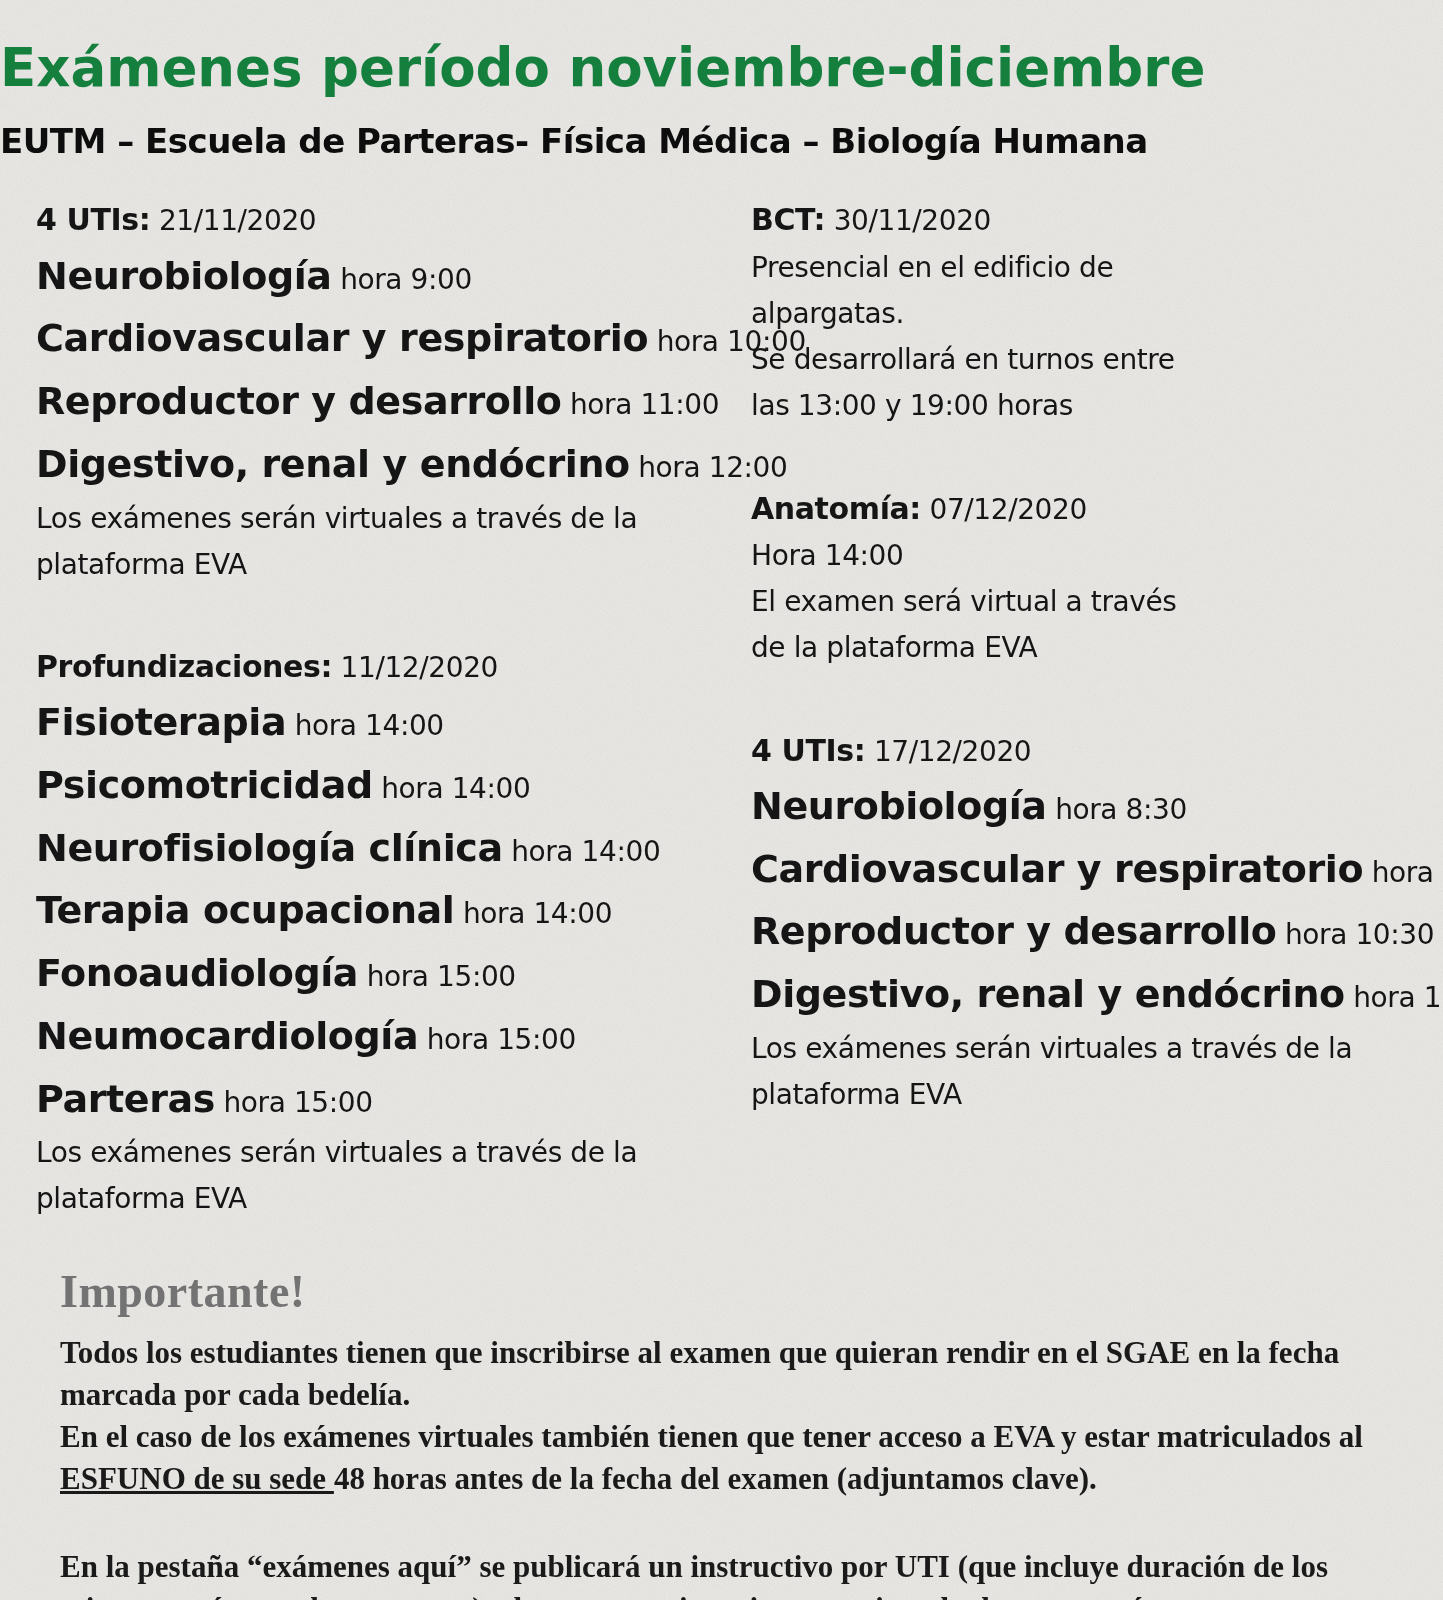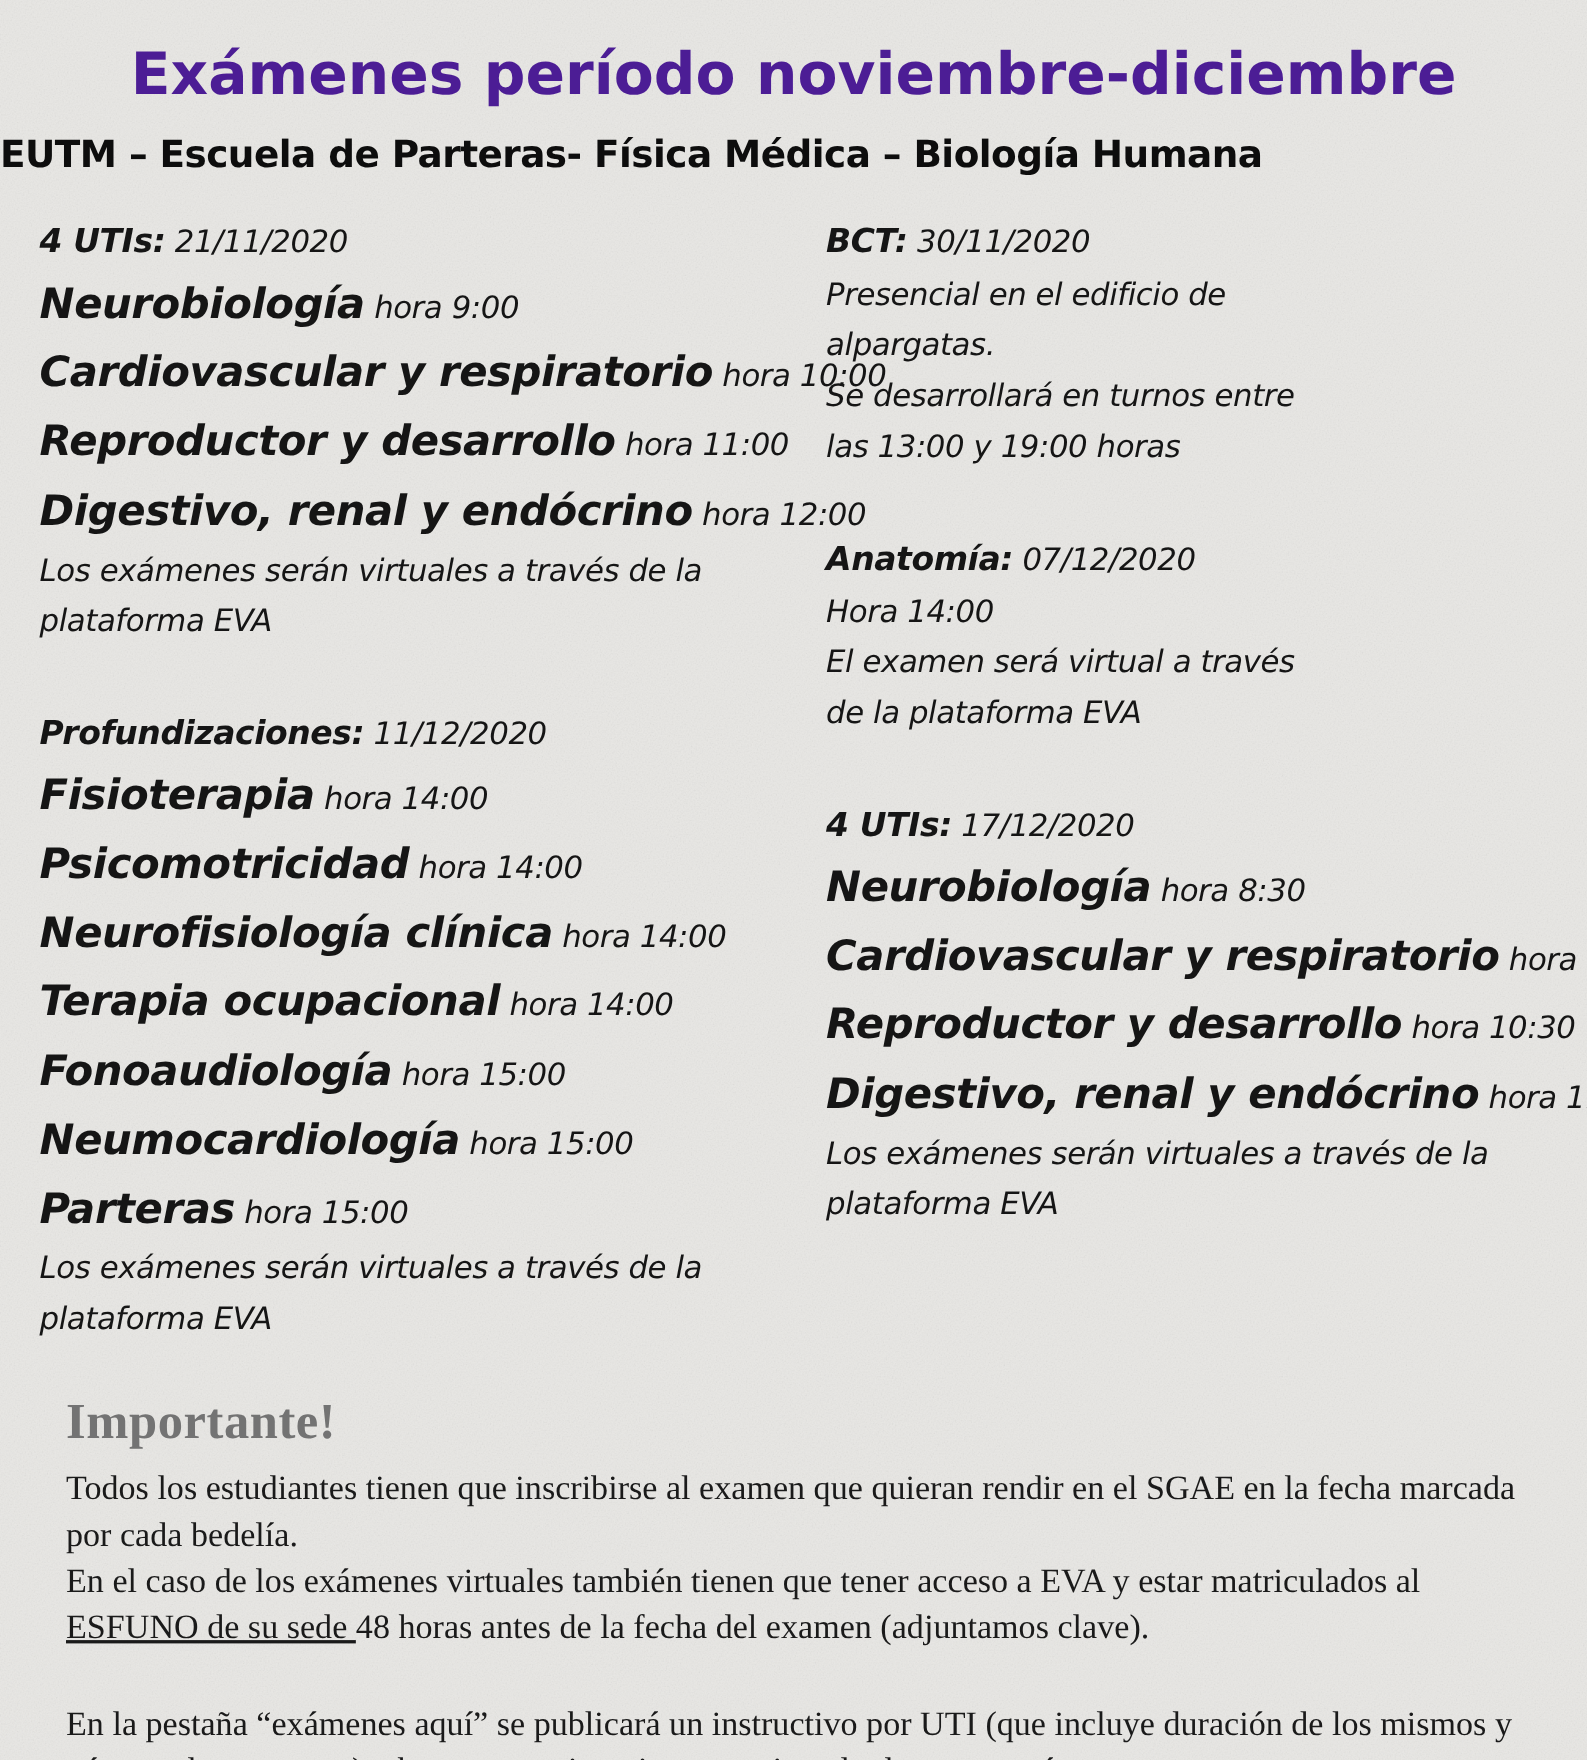--- a/index.html
+++ b/index.html
@@ -9,43 +9,41 @@
     position:relative;
     overflow:hidden;
     font-family:"DejaVu Sans", sans-serif;
     color:#151515;
   }
   .paper{position:absolute;top:0;left:0;z-index:0;}
   .content{position:relative;z-index:1;padding-top:30px;}
 
   
   .title{
-    text-align:center;
     font-weight:bold;
     font-size:53px;
     line-height:1.42;
-    color:#4c1d95;
+    color:#15803d;
     letter-spacing:0px;
   }
   .subtitle{
     text-align:left;
     font-weight:bold;
     font-size:34px;
     margin-top:16px;
     color:#0d0d0d;
     letter-spacing:-0.5px;
   }
 
   
   .columns{
     display:grid;
     grid-template-columns:710px 1fr;
     padding-left:36px;
     margin-top:34px;
-    font-style:italic;
   }
   .block{margin-bottom:54px;}
   .block:last-child{margin-bottom:0;}
   .line{
     font-size:28px;
     line-height:1.65;
     letter-spacing:-0.4px;
     white-space:nowrap;
   }
   .line .b{font-weight:bold;font-size:38px;}
@@ -72,20 +70,21 @@
     margin:0 0 14px 0;
     letter-spacing:0.5px;
   }
   .important p{
     font-family:"Liberation Serif","DejaVu Serif",serif;
     font-size:31px;
     line-height:1.36;
     margin:0;
     max-width:1335px;
     color:#1a1a1a;
+    font-weight:bold;
   }
   .important p.gap{margin-top:46px;}
   .u{text-decoration:underline;}
 </style>
 </head>
 <body>
 
 <svg class="paper" width="1443" height="1600" aria-hidden="true">
   <filter id="grain">
     <feTurbulence type="fractalNoise" baseFrequency="0.7" numOctaves="2" stitchTiles="stitch"></feTurbulence>

